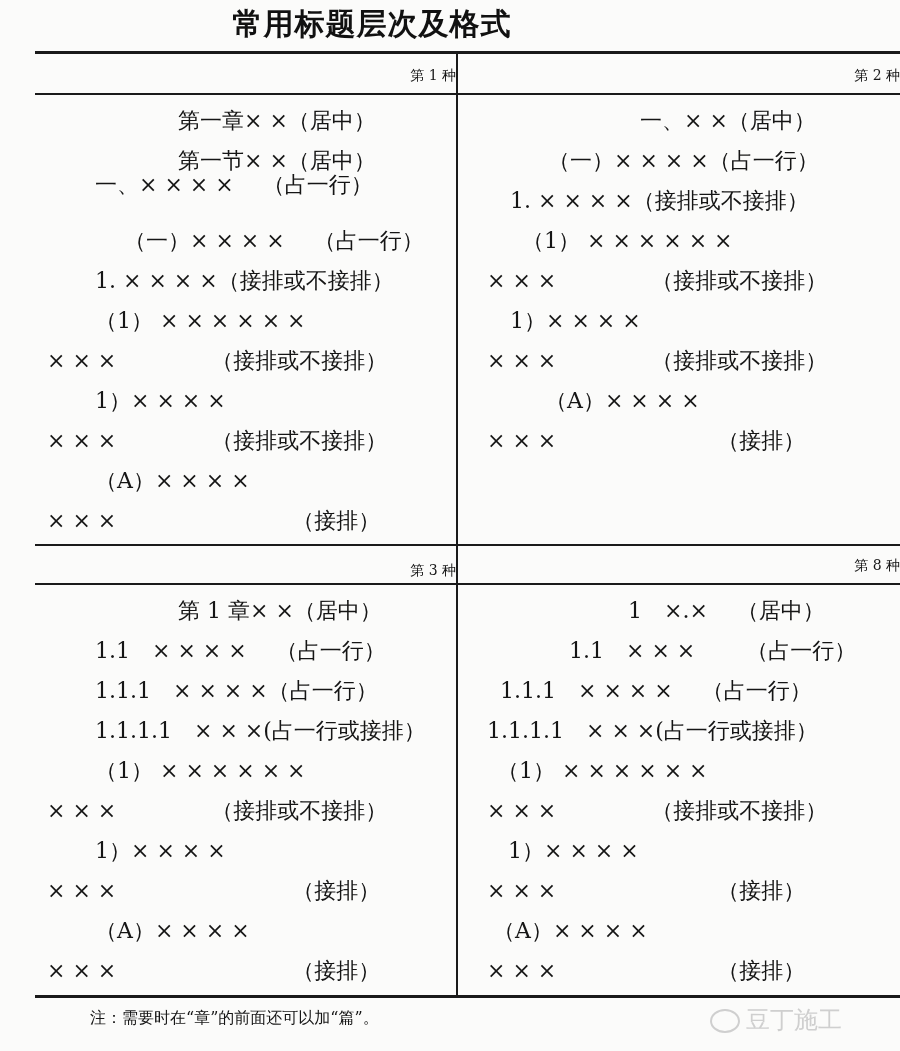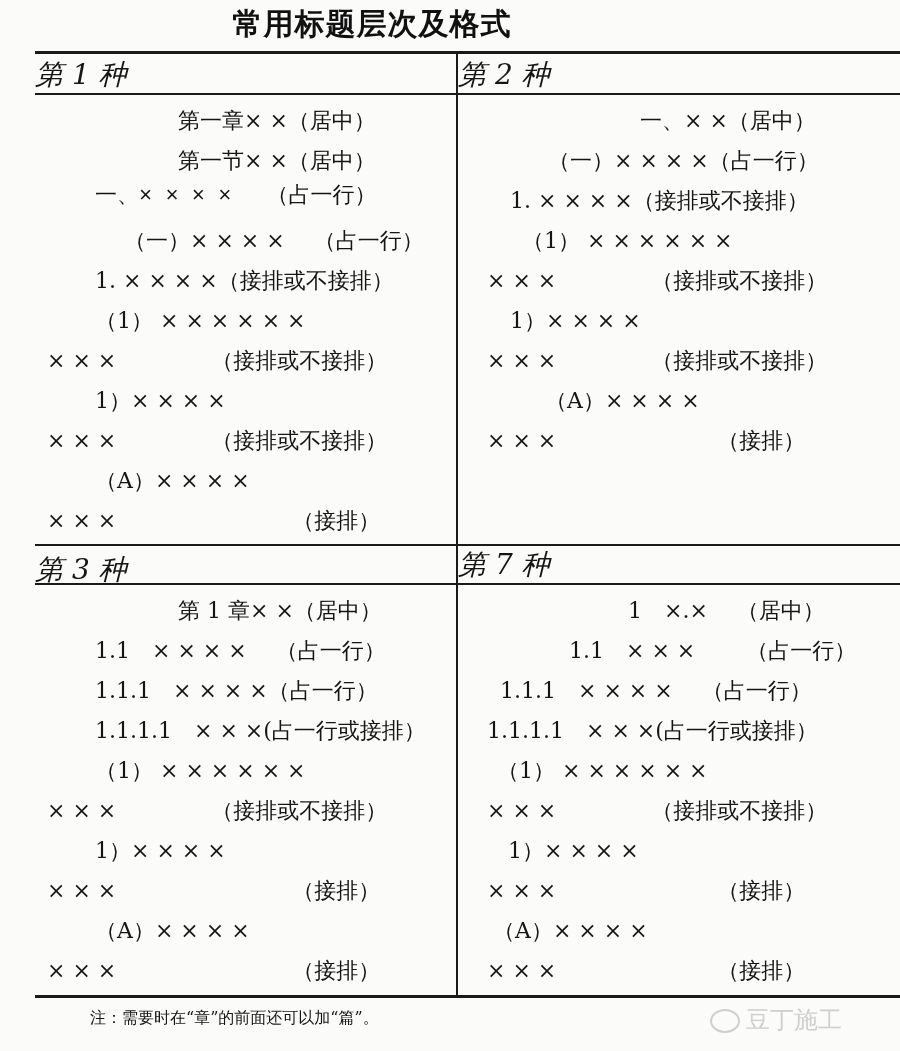--- a/index.html
+++ b/index.html
@@ -13,21 +13,21 @@
     .title {
       position: absolute; left: 0; top: 4px; width: 744px;
       text-align: center;
       font-family: "DejaVu Sans", "Liberation Sans", sans-serif;
       font-weight: bold; font-size: 30px; letter-spacing: 1px;
       color: #111;
     }
     .hline { position: absolute; background: #1a1a1a; }
     .vline { position: absolute; background: #1a1a1a; width: 2px; }
     .head {
-      position: absolute; text-align: left; font-size: 28px; line-height: 36px; font-style: italic;
+      position: absolute; text-align: right; font-size: 14px; line-height: 36px;
     }
     .ln {
       position: absolute; font-size: 22px; line-height: 30px; white-space: pre;
     }
     .note {
       position: absolute; left: 90px; top: 1008px; font-size: 16px; white-space: pre;
     }
     .wm {
       position: absolute; left: 710px; top: 1004px;
       font-family: "DejaVu Sans", "Liberation Sans", sans-serif;
@@ -46,26 +46,26 @@
 <div class="hline" style="left:35px;top:51px;width:865px;height:3px;"></div>
 <div class="hline" style="left:35px;top:93px;width:865px;height:2px;"></div>
 <div class="hline" style="left:35px;top:544px;width:865px;height:2px;"></div>
 <div class="hline" style="left:35px;top:583px;width:865px;height:2px;"></div>
 <div class="hline" style="left:35px;top:995px;width:865px;height:3px;"></div>
 <div class="vline" style="left:456px;top:53px;height:943px;"></div>
 
 <div class="head" style="left:35px;top:57px;width:421px;">第 1 种</div>
 <div class="head" style="left:458px;top:57px;width:442px;">第 2 种</div>
 <div class="head" style="left:35px;top:552px;width:421px;">第 3 种</div>
-<div class="head" style="left:458px;top:547px;width:442px;">第 7 种</div>
+<div class="head" style="left:458px;top:547px;width:442px;">第 8 种</div>
 
 <div id="lines">
     <div class="ln" style="left: 178px; top: 106px;">第一章× ×（居中）</div>
     <div class="ln" style="left: 178px; top: 146px;">第一节× ×（居中）</div>
-    <div class="ln" style="left: 95px; top: 182px; font-family: Liberation Mono, monospace;">一、× × × ×　 （占一行）</div>
+    <div class="ln" style="left: 95px; top: 170px;">一、× × × ×　 （占一行）</div>
     <div class="ln" style="left: 95px; top: 226px; margin-left: 29px;">（一）× × × ×　 （占一行）</div>
     <div class="ln" style="left: 95px; top: 266px;">1. × × × ×（接排或不接排）</div>
     <div class="ln" style="left: 95px; top: 306px;">（1） × × × × × ×</div>
     <div class="ln" style="left: 47px; top: 346px;">× × ×　　　　 （接排或不接排）</div>
     <div class="ln" style="left: 95px; top: 386px;">1）× × × ×</div>
     <div class="ln" style="left: 47px; top: 426px;">× × ×　　　　 （接排或不接排）</div>
     <div class="ln" style="left: 95px; top: 466px;">（A）× × × ×</div>
     <div class="ln" style="left: 47px; top: 506px;">× × ×　　　　　　　　（接排）</div>
     <div class="ln" style="left: 640px; top: 106px;">一、× ×（居中）</div>
     <div class="ln" style="left: 548px; top: 146px;">（一）× × × ×（占一行）</div>

